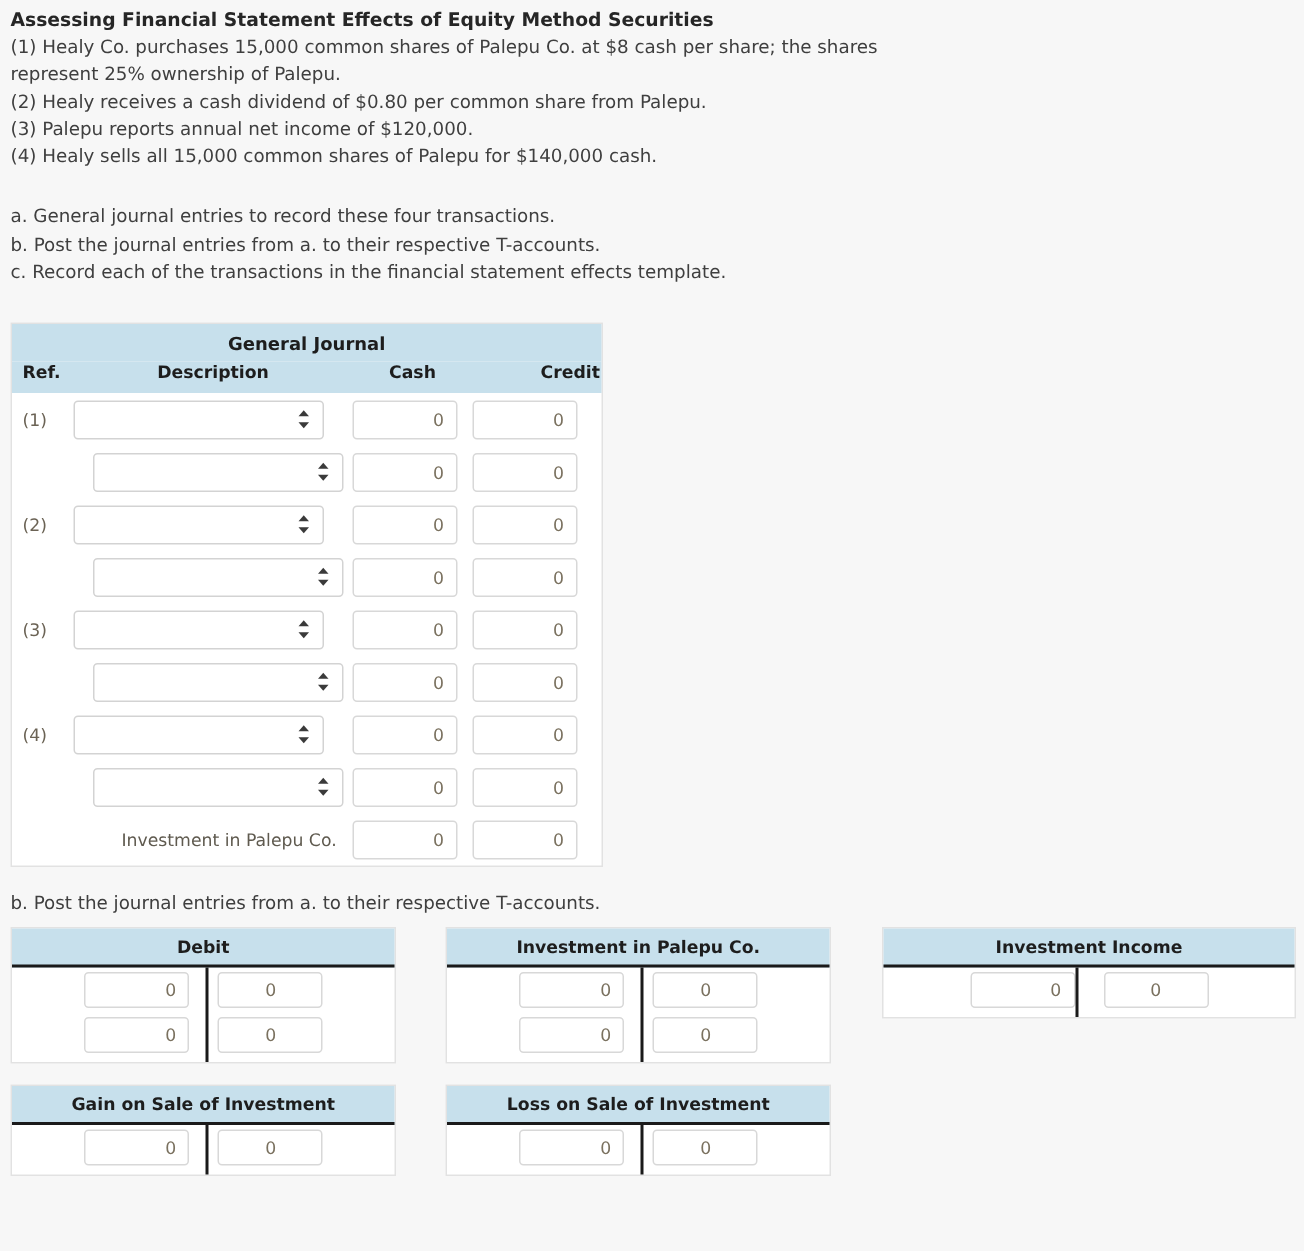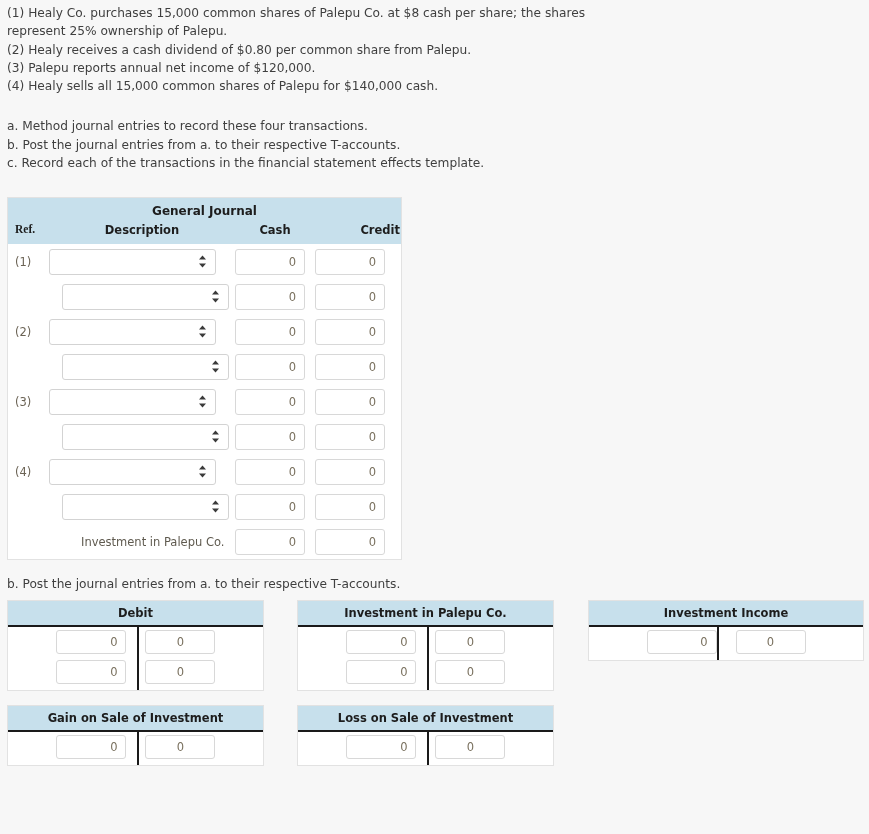--- a/index.html
+++ b/index.html
@@ -56,21 +56,21 @@
     padding: 6px 0 5px 0;
   }
   .gj-head {
     background: #c7e0ec;
     display: flex;
     font-weight: bold;
     font-size: 11.5px;
     color: #1d1d1d;
     padding-bottom: 7px;
   }
-  .gj-head .h-ref   { width: 41px; padding-left: 7px; box-sizing: border-box; font-family: Liberation Serif, serif; }
+  .gj-head .h-ref   { width: 41px; padding-left: 7px; box-sizing: border-box; }
   .gj-head .h-desc  { width: 186px; text-align: center; }
   .gj-head .h-debit { width: 80px; text-align: center; }
   .gj-head .h-credit{ width: 85px; text-align: right; }
 
   .gj-row {
     display: flex;
     align-items: center;
     height: 35px;
   }
   .gj-ref {
@@ -194,29 +194,30 @@
   }
   .t-amt.ralign { text-align: right; }
   .t-amt.calign { text-align: center; padding: 0 4px; }
 </style>
 </head>
 <body>
 
 <div class="page">
 
   <div>
+    <div class="title">Assessing Financial Statement Effects of Equity Method Securities</div>
     <div class="intro-line">(1) Healy Co. purchases 15,000 common shares of Palepu Co. at $8 cash per share; the shares</div>
     <div class="intro-line">represent 25% ownership of Palepu.</div>
     <div class="intro-line">(2) Healy receives a cash dividend of $0.80 per common share from Palepu.</div>
     <div class="intro-line">(3) Palepu reports annual net income of $120,000.</div>
     <div class="intro-line">(4) Healy sells all 15,000 common shares of Palepu for $140,000 cash.</div>
   </div>
 
   <div class="req-block">
-    <div class="req-line">a. Method journal entries to record these four transactions.</div>
+    <div class="req-line">a. General journal entries to record these four transactions.</div>
     <div class="req-line">b. Post the journal entries from a. to their respective T-accounts.</div>
     <div class="req-line">c. Record each of the transactions in the financial statement effects template.</div>
   </div>
 
   <div class="gj-wrap">
     <div class="gj-title">General Journal</div>
     <div class="gj-head">
       <div class="h-ref">Ref.</div>
       <div class="h-desc">Description</div>
       <div class="h-debit">Cash</div>

